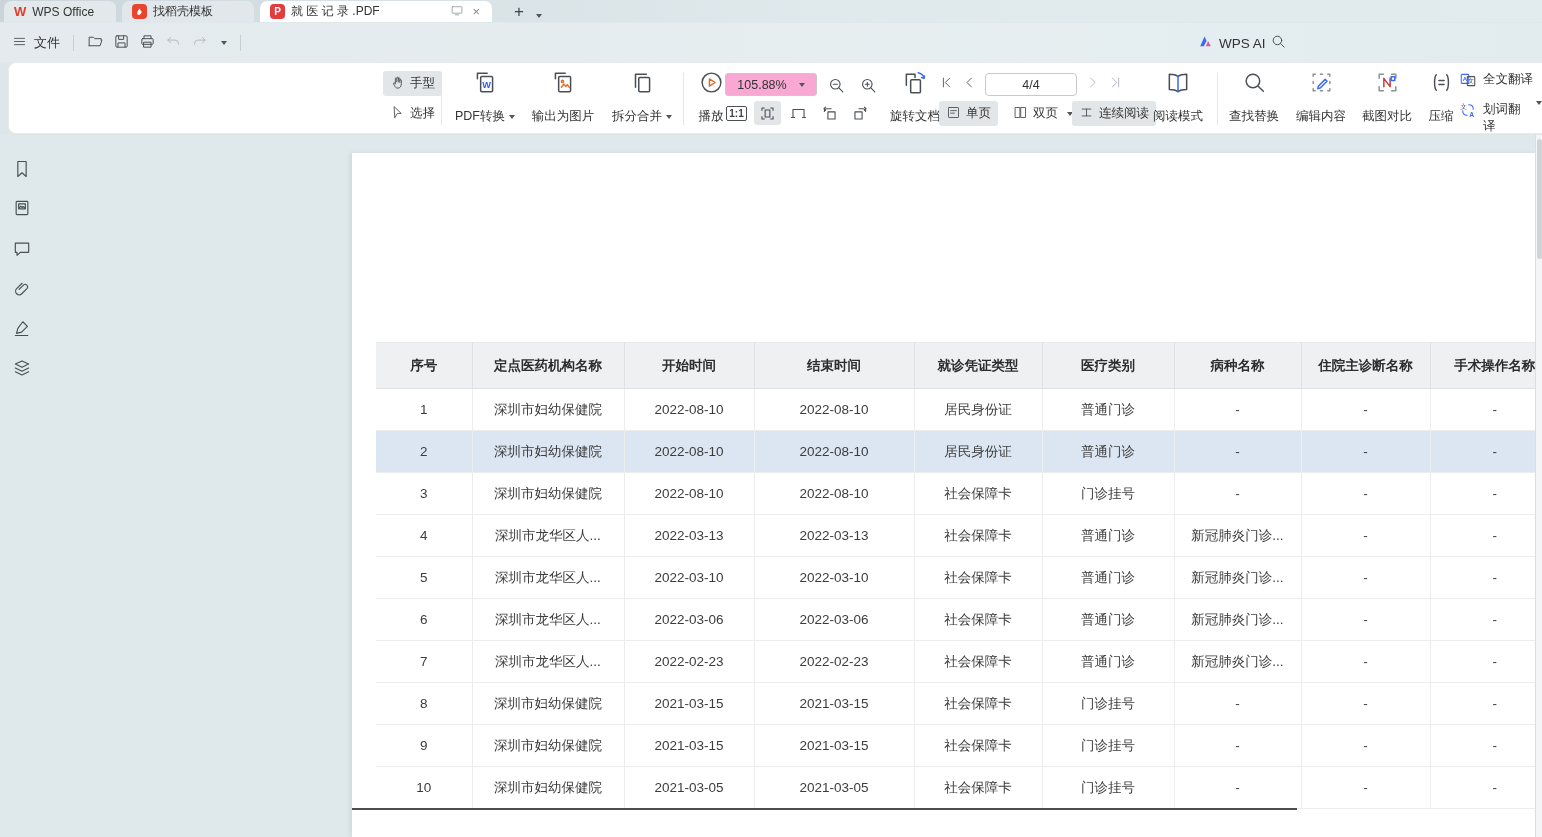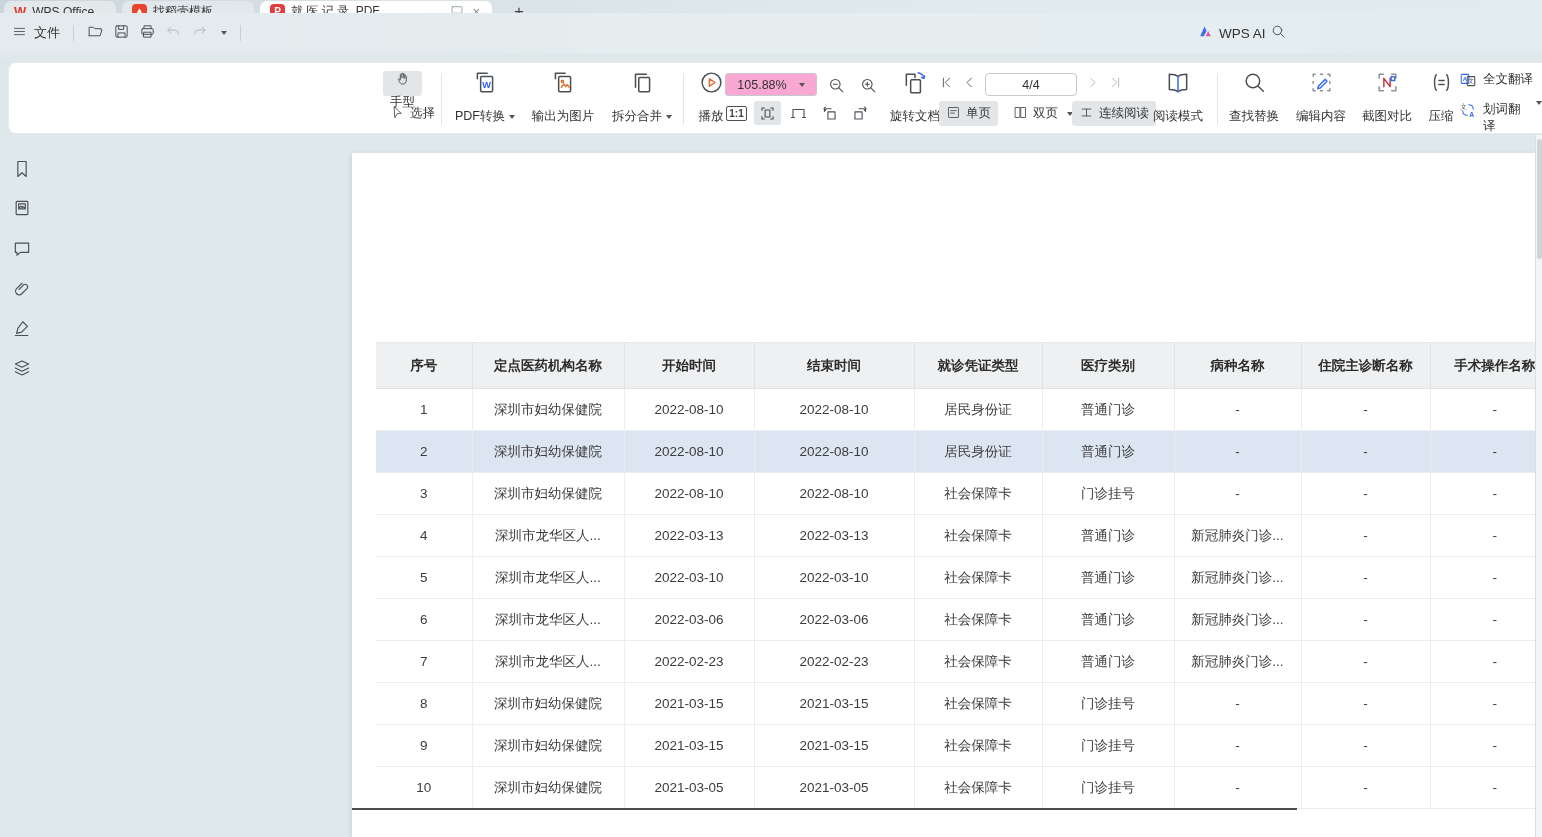--- a/index.html
+++ b/index.html
@@ -23,21 +23,21 @@
   .badge { width:15px; height:15px; border-radius:4px; display:flex; align-items:center;
     justify-content:center; flex:0 0 auto; }
   .badge.pdf { background:#e23c3c; color:#fff; font-size:10px; font-weight:bold; }
   .badge.docer { background:#e8442e; }
   .wps-w { color:#e03e2d; font-weight:bold; font-size:13px; }
   .tab-x { color:#888; font-size:13px; padding:0 2px; }
   .newtab { font-size:17px; color:#444; margin-left:18px; padding:0 4px; line-height:20px; }
   .tab-chev { margin:0 0 4px 8px; }
 
   
-  .menubar { position:absolute; top:13px; left:0; right:0; height:40px;
+  .menubar { position:absolute; top:23px; left:0; right:0; height:40px;
     background:linear-gradient(90deg,#e4eaed 0%,#e6eef0 60%,#e2ecef 100%); }
   .file-cluster { position:absolute; left:12px; top:0; height:40px; display:flex; align-items:center; gap:9px; }
   .file-label { font-size:13px; color:#333; margin-left:-2px; }
   .mdiv { width:1px; height:16px; background:#c9ced2; margin:0 4px; }
   .menu-items { position:absolute; left:738px; top:0; height:40px; display:flex; gap:29px; align-items:center; }
   .menu-item { font-size:13.5px; color:#333; position:relative; cursor:default; }
   .menu-item.active { color:#c63c32; font-weight:bold; }
   .menu-item.active::after { content:""; position:absolute; left:0; right:0; bottom:-9px; height:3px; background:#c63c32; }
   .wps-ai { position:absolute; left:1198px; top:0; height:40px; display:flex; align-items:center; gap:6px; font-size:13.5px; }
   .menu-search { position:absolute; left:1270px; top:10px; }
@@ -168,21 +168,21 @@
     <svg width="17" height="17" viewBox="0 0 24 24">
         <circle cx="10.5" cy="10.5" r="6"></circle>
         <path d="M15 15l5 5"></path>
       </svg>
   </span>
 </div>
 
 <div class="toolbar-strip"></div>
 <div class="toolbar">
 
-  <div class="sm-btn sel" style="left:374px; top:8px;flex-direction:column;">
+  <div class="sm-btn sel" style="left:374px; top:8px;">
     <span>
       <svg width="15" height="15" viewBox="0 0 24 24" style="stroke-width:1.5">
           <path d="M8.5 13V5.8a1.2 1.2 0 012.4 0V11m0-6.3a1.2 1.2 0 012.4 0V11m0-5.3a1.2 1.2 0 012.4 0V12m0-3.4a1.2 1.2 0 012.4 0V14c0 4.5-2.2 7-5.6 7-2.8 0-4.3-1.5-5.4-4l-1.5-3.3c-.4-1 .8-1.8 1.6-1l1.7 1.8"></path>
         </svg>
     </span>
     <span>手型</span>
   </div>
   <div class="sm-btn" style="left:374px; top:38px;">
     <span>
       <svg width="15" height="15" viewBox="0 0 24 24">

